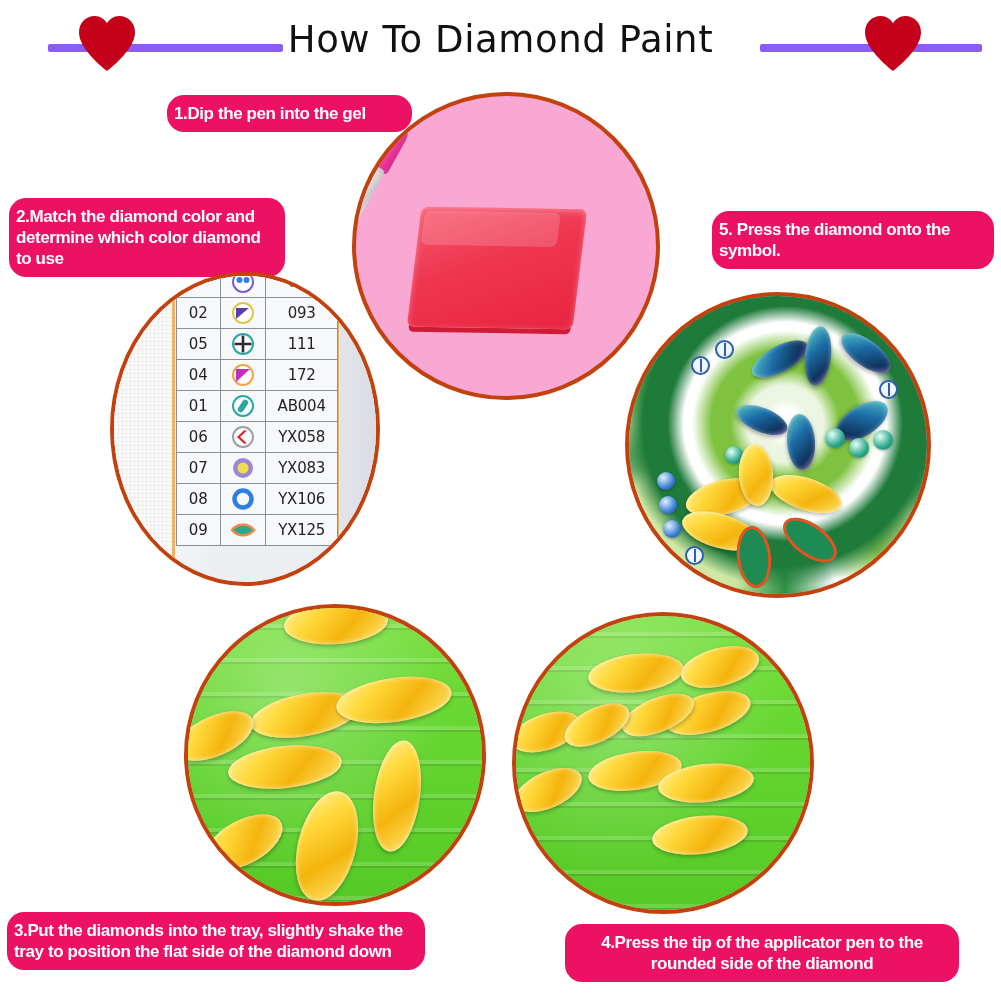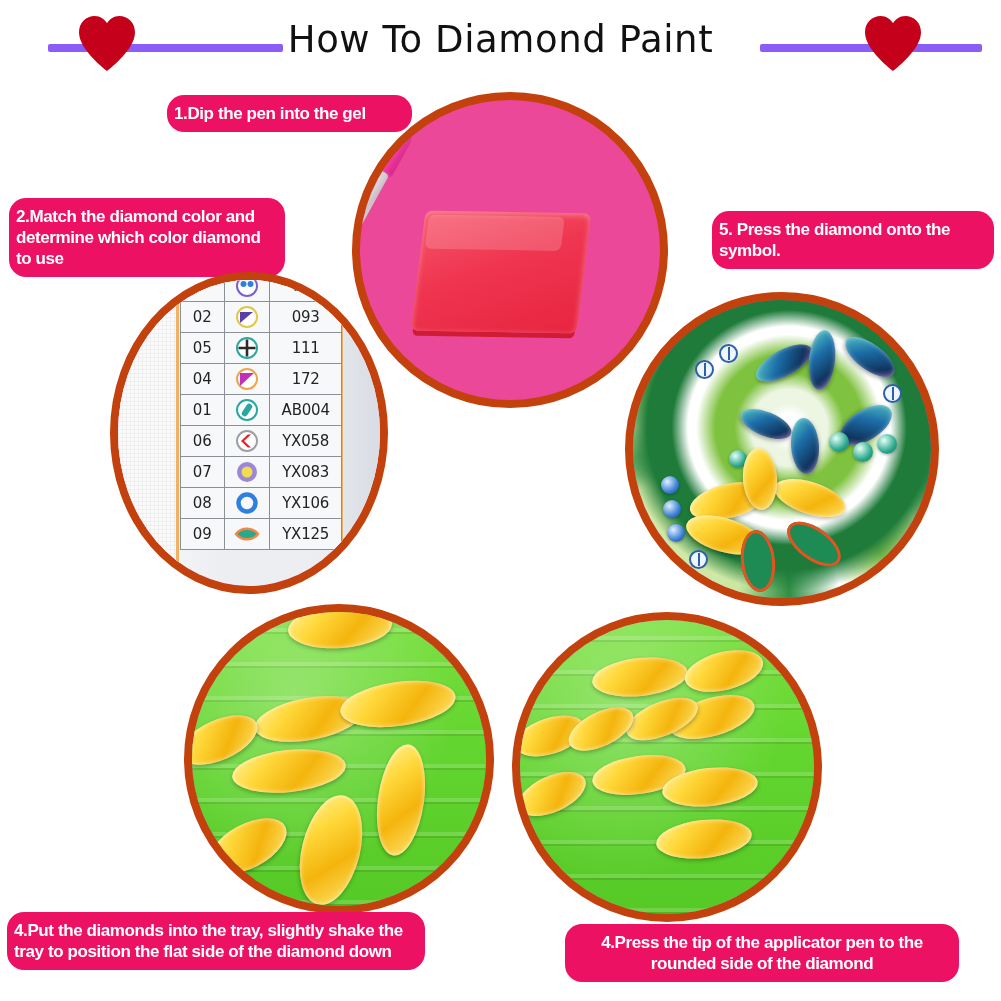--- a/index.html
+++ b/index.html
@@ -24,22 +24,22 @@
         font-weight:bold;font-size:17px;line-height:21px;padding:7px 6px;
         font-family:"Liberation Sans",sans-serif;letter-spacing:-.4px;
         box-shadow:0 0 0 1px #ed1164;}
   #pill-1{left:168px;top:96px;width:231px;}
   #pill-2{left:10px;top:199px;width:262px;}
   #pill-5{left:713px;top:212px;width:268px;}
   #pill-3{left:8px;top:913px;width:404px;}
   #pill-4{left:566px;top:925px;width:380px;text-align:center;}
 
   
-  .circle{position:absolute;border:8px solid #c2410c;border-radius:50%;overflow:hidden;
-          background:#ec4899;}
+  .circle{position:absolute;border:4px solid #c2410c;border-radius:50%;overflow:hidden;
+          background:#f9a8d4;}
   #circle-1{left:352px;top:92px;width:300px;height:300px;}
   #circle-2{left:110px;top:272px;width:262px;height:306px;border-radius:50%;}
   #circle-5{left:625px;top:292px;width:298px;height:298px;}
   #circle-3{left:184px;top:604px;width:294px;height:294px;}
   #circle-4{left:512px;top:612px;width:294px;height:294px;}
   .circle .scene{position:absolute;inset:0;}
 
   
   .gelpad{position:absolute;left:58px;top:112px;width:166px;height:120px;
      background:linear-gradient(160deg,#f7566b 0%,#ef3550 45%,#e82540 100%);
@@ -314,21 +314,21 @@
     <div class="marq yellow" style="left:62px;top:86px;width:110px;height:42px;transform:rotate(-10deg);" data-interactable="false"></div>
     <div class="marq yellow" style="left:148px;top:70px;width:116px;height:44px;transform:rotate(-8deg);" data-interactable="false"></div>
     <div class="marq yellow" style="left:-14px;top:108px;width:82px;height:40px;transform:rotate(-24deg);" data-interactable="false"></div>
     <div class="marq yellow" style="left:40px;top:138px;width:114px;height:42px;transform:rotate(-6deg);" data-interactable="false"></div>
     <div class="marq yellow" style="left:186px;top:132px;width:46px;height:112px;transform:rotate(8deg);" data-interactable="false"></div>
     <div class="marq yellow" style="left:110px;top:182px;width:58px;height:112px;transform:rotate(14deg);" data-interactable="false"></div>
     <div class="marq yellow" style="left:14px;top:212px;width:84px;height:44px;transform:rotate(-28deg);" data-interactable="false"></div>
   </div>
 </div>
 
-<div class="pill" id="pill-3" data-interactable="false">4.Put the diamonds into the tray, slightly shake the tray to position the flat side of the diamond down</div>
+<div class="pill" id="pill-3" data-interactable="false">3.Put the diamonds into the tray, slightly shake the tray to position the flat side of the diamond down</div>
 
 <div class="circle" id="circle-4" data-interactable="false">
   <div class="scene" data-interactable="false">
     <div class="tray" data-interactable="false"></div>
     <div class="marq yellow" style="left:72px;top:38px;width:96px;height:38px;transform:rotate(-6deg);" data-interactable="false"></div>
     <div class="marq yellow" style="left:164px;top:32px;width:80px;height:38px;transform:rotate(-14deg);" data-interactable="false"></div>
     <div class="marq yellow" style="left:148px;top:78px;width:88px;height:38px;transform:rotate(-16deg);" data-interactable="false"></div>
     <div class="marq yellow" style="left:104px;top:82px;width:76px;height:34px;transform:rotate(-22deg);" data-interactable="false"></div>
     <div class="marq yellow" style="left:-6px;top:98px;width:72px;height:36px;transform:rotate(-18deg);" data-interactable="false"></div>
     <div class="marq yellow" style="left:46px;top:92px;width:70px;height:34px;transform:rotate(-26deg);" data-interactable="false"></div>

